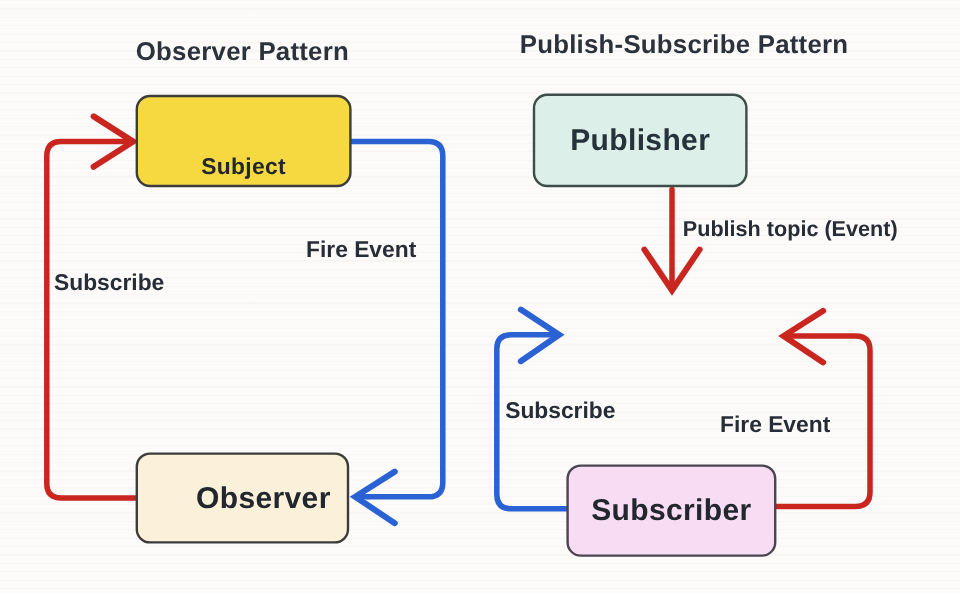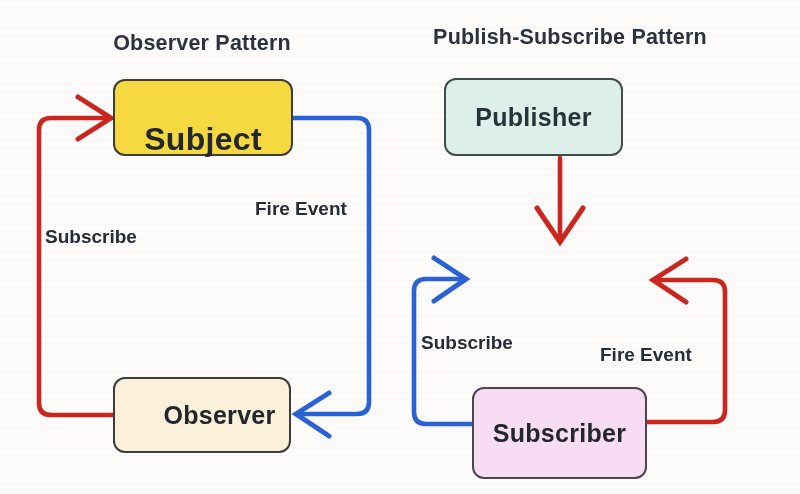--- a/index.html
+++ b/index.html
@@ -55,28 +55,28 @@
   }
   svg.wires{position:absolute;inset:0;z-index:1;}
   .wire{fill:none;stroke-linecap:round;stroke-linejoin:round;}
   .wire-red{stroke:var(--red);stroke-width:4.6px;}
   .wire-blue{stroke:var(--blue);stroke-width:4.6px;}
   .head{fill:none;stroke-linecap:round;stroke-linejoin:miter;}
   .head-red{stroke:var(--red);stroke-width:5px;}
   .head-blue{stroke:var(--blue);stroke-width:5px;}
 
   #node-subject{left:113px;top:79px;width:180px;height:77px;background:var(--subject-fill);}
-  #node-subject .node-label{font-size:32px;margin-top:44px;}
+  #node-subject .node-label{font-size:19px;margin-top:44px;}
   #node-observer{left:113px;top:377px;width:178px;height:76px;background:var(--observer-fill);}
   #node-observer .node-label{font-size:25px;margin-left:35px;}
   #node-publisher{left:444px;top:78px;width:179px;height:78px;background:var(--publisher-fill);border-color:#3e4c4a;text-align:center;}
   #node-publisher .node-label{font-size:25px;color:#26333a;}
   #node-topic{left:471px;top:247px;width:177px;height:63px;background:var(--topic-fill);}
   #node-topic .node-label{font-size:23px;}
-  #node-subscriber{left:472px;top:387px;width:175px;height:92px;background:var(--subscriber-fill);border-color:#4a4550;}
+  #node-subscriber{left:472px;top:387px;width:175px;height:77px;background:var(--subscriber-fill);border-color:#4a4550;}
   #node-subscriber .node-label{font-size:25px;}
 
   #title-observer{left:52px;top:31px;width:300px;}
   #title-pubsub{left:400px;top:25px;width:340px;}
 
   #label-subscribe-left{left:45px;top:226px;}
   #label-fire-event-left{left:255px;top:198px;}
   #label-publish-topic{left:569px;top:181px;font-size:18px;}
   #label-subscribe-right{left:421px;top:332px;}
   #label-fire-event-right{left:600px;top:344px;}
@@ -125,16 +125,17 @@
   </div>
   <div class="node" id="node-publisher">
     <span class="node-label">Publisher</span>
   </div>
   <div class="node" id="node-subscriber">
     <span class="node-label">Subscriber</span>
   </div>
 
   <div class="edge-label" id="label-subscribe-left">Subscribe</div>
   <div class="edge-label" id="label-fire-event-left">Fire Event</div>
+  <div class="edge-label" id="label-publish-topic">Publish topic (Event)</div>
   <div class="edge-label" id="label-subscribe-right">Subscribe</div>
   <div class="edge-label" id="label-fire-event-right">Fire Event</div>
 
 </div>
 
 </body></html>

